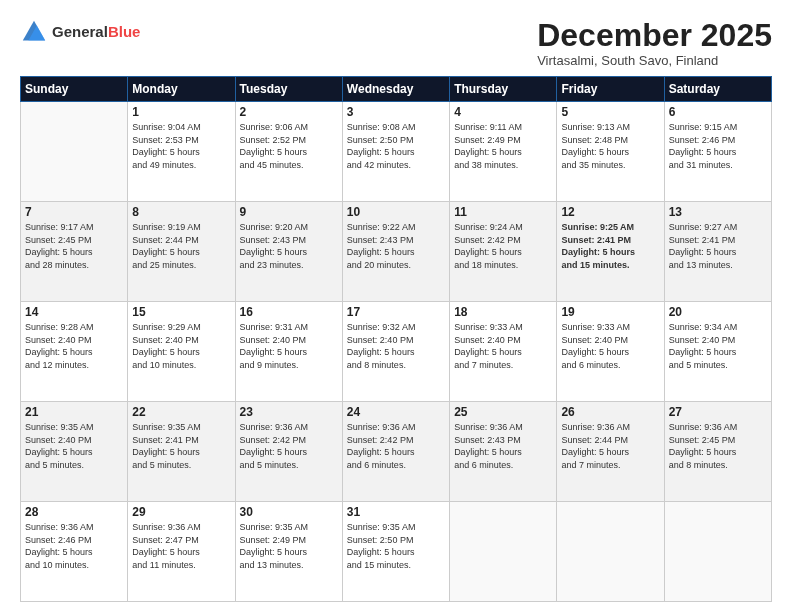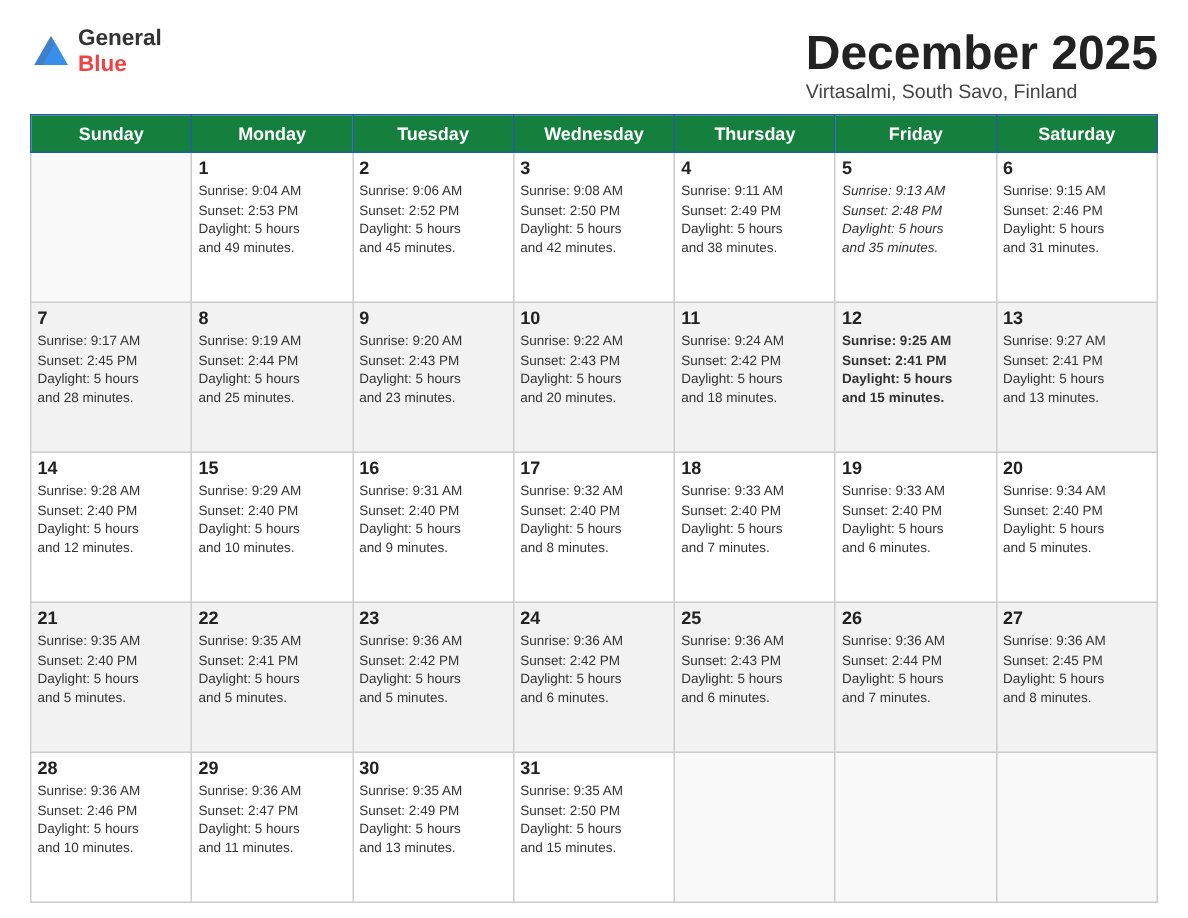--- a/index.html
+++ b/index.html
@@ -23,21 +23,21 @@
       align-items: flex-start;
       margin-bottom: 8px;
     }
     .logo {
       display: flex;
       align-items: center;
       gap: 2px;
     }
     .logo-text {
       display: flex;
-      flex-direction: column;
+      flex-direction: row;
       font-size: 15px;
       font-weight: bold;
       line-height: 1.1;
     }
     .logo-general { color: #333; }
     .logo-blue { color: #ef4444; }
     .logo-icon {
       width: 28px;
       height: 28px;
       margin-right: 2px;
@@ -56,26 +56,26 @@
       color: #444;
     }
     .calendar {
       flex: 1;
       border: 1px solid #ccc;
       border-collapse: collapse;
       width: 100%;
       table-layout: fixed;
     }
     .calendar th {
-      background: #15803d;
+      background: #0f172a;
       color: #fff;
       font-size: 12px;
       font-weight: bold;
       padding: 5px 4px;
-      text-align: center;
+      text-align: left;
       border: 1px solid #2060a0;
     }
     .calendar td {
       border: 1px solid #ccc;
       vertical-align: top;
       padding: 3px 4px;
       font-size: 9.5px;
       color: #333;
       height: 88px;
     }
@@ -157,21 +157,21 @@
           </td>
           <td>
             <span class="day-number">4</span>
             <div class="day-info" style="white-space: pre-line;">Sunrise: 9:11 AM
 Sunset: 2:49 PM
 Daylight: 5 hours
 and 38 minutes.</div>
           </td>
           <td>
             <span class="day-number">5</span>
-            <div class="day-info" style="white-space: pre-line; font-style: italic;">Sunrise: 9:13 AM
+            <div class="day-info" style="white-space: pre-line;">Sunrise: 9:13 AM
 Sunset: 2:48 PM
 Daylight: 5 hours
 and 35 minutes.</div>
           </td>
           <td>
             <span class="day-number">6</span>
             <div class="day-info" style="white-space: pre-line;">Sunrise: 9:15 AM
 Sunset: 2:46 PM
 Daylight: 5 hours
 and 31 minutes.</div>

